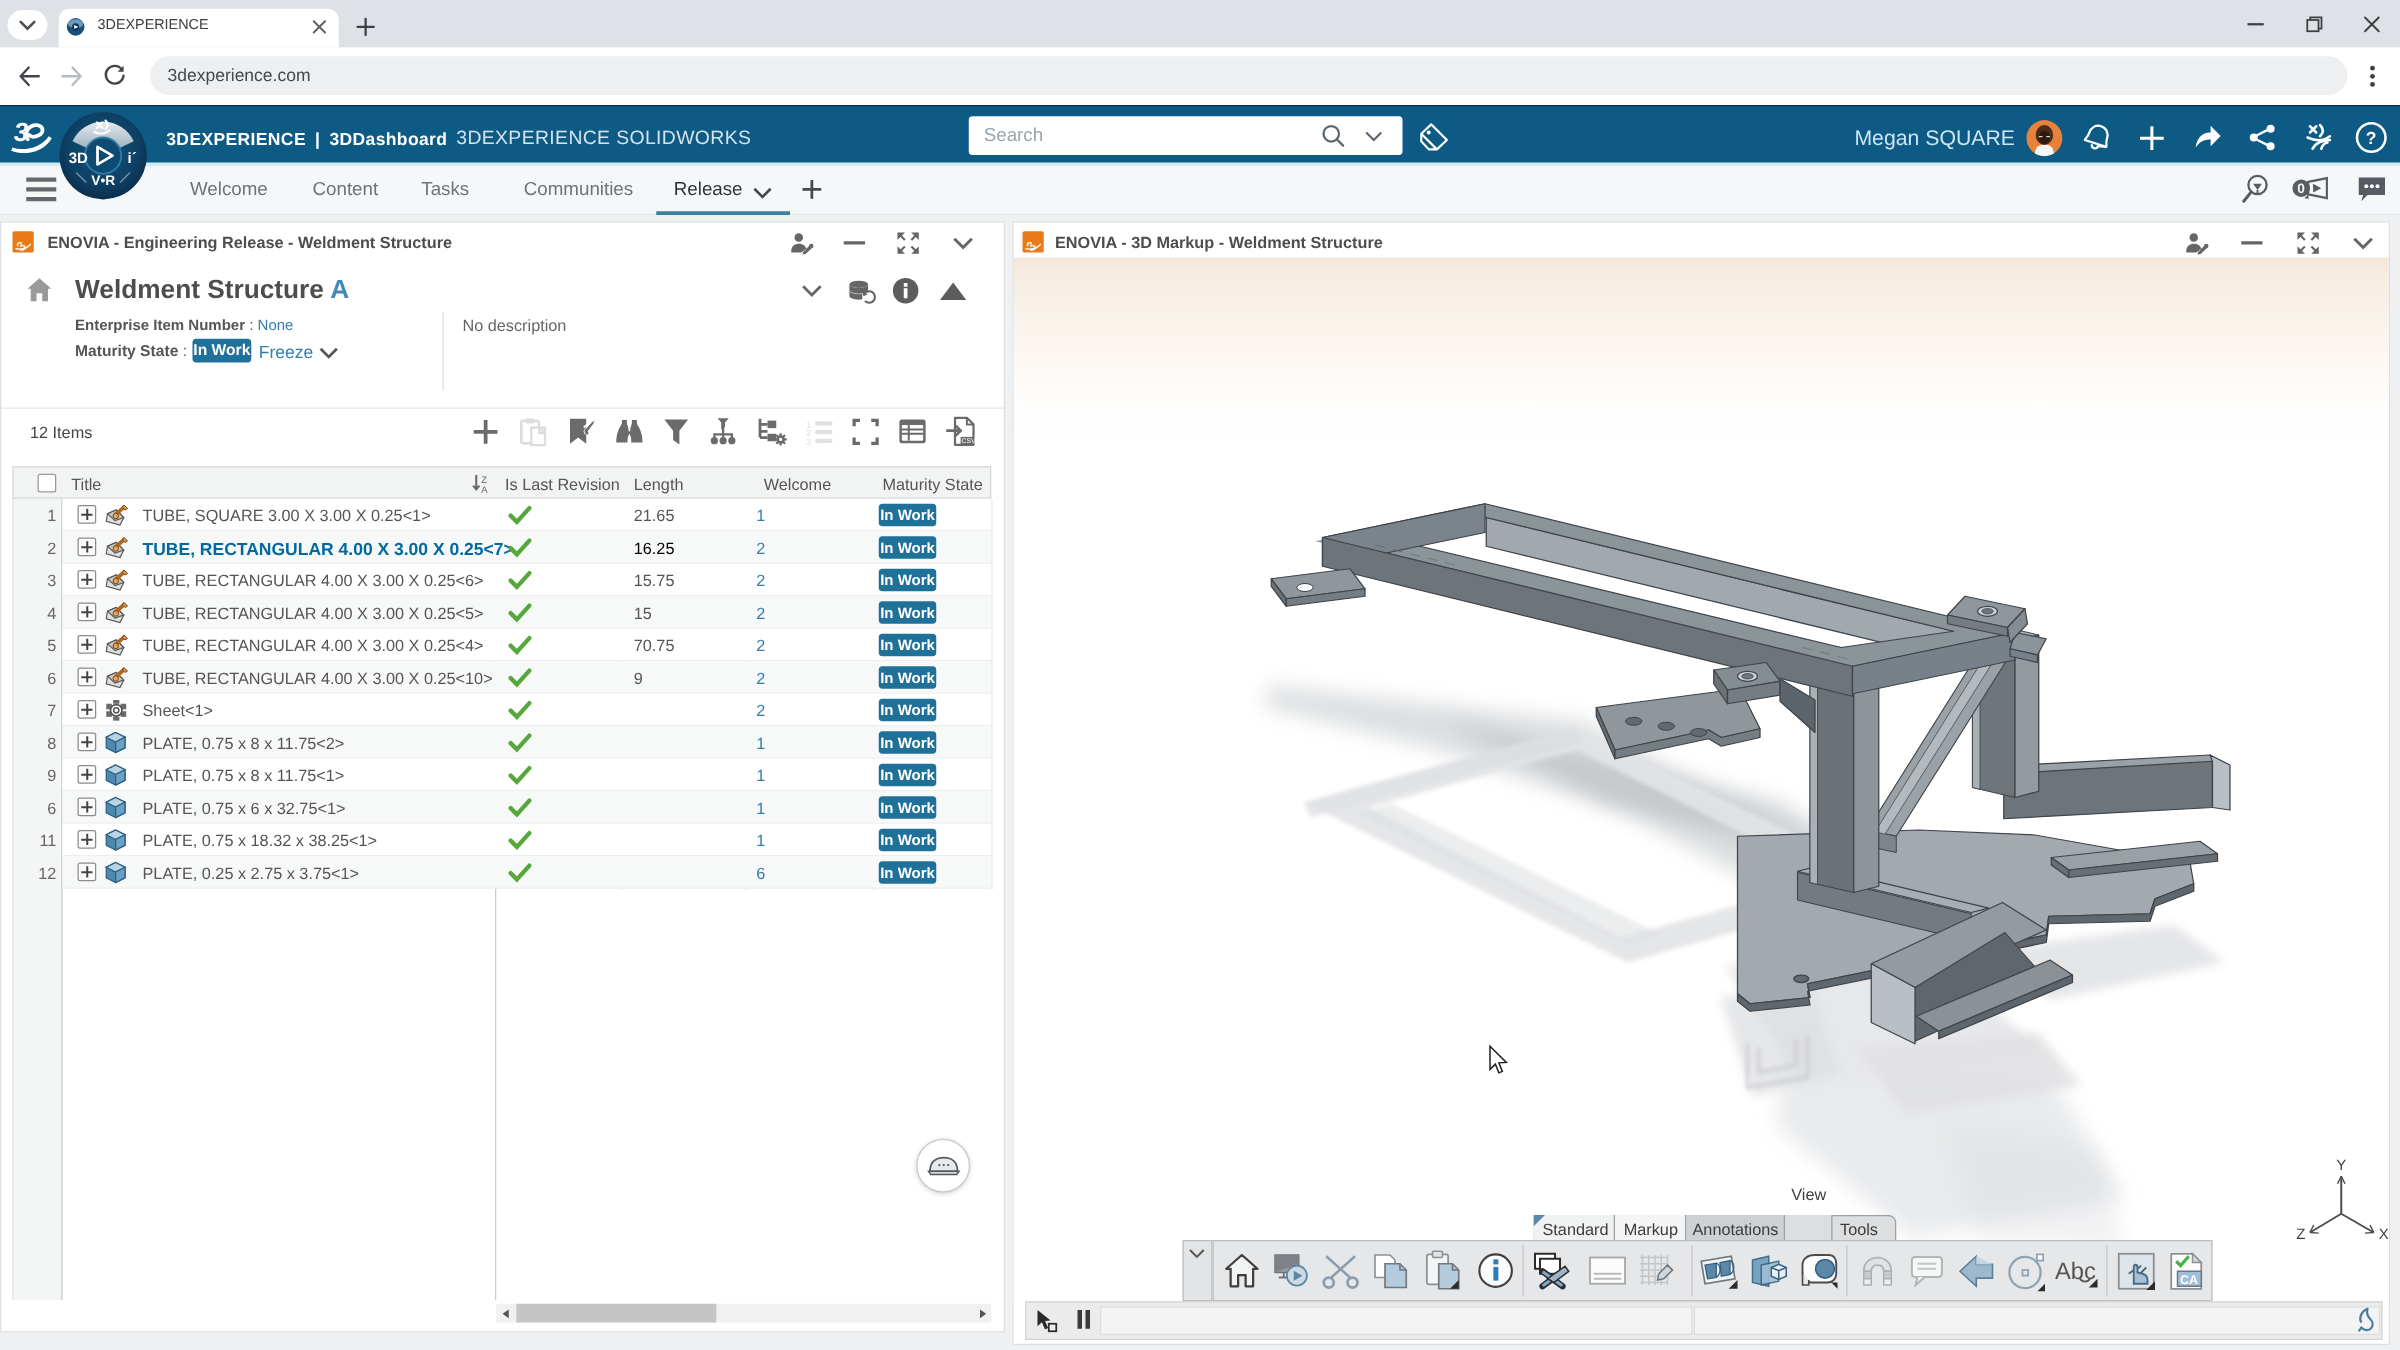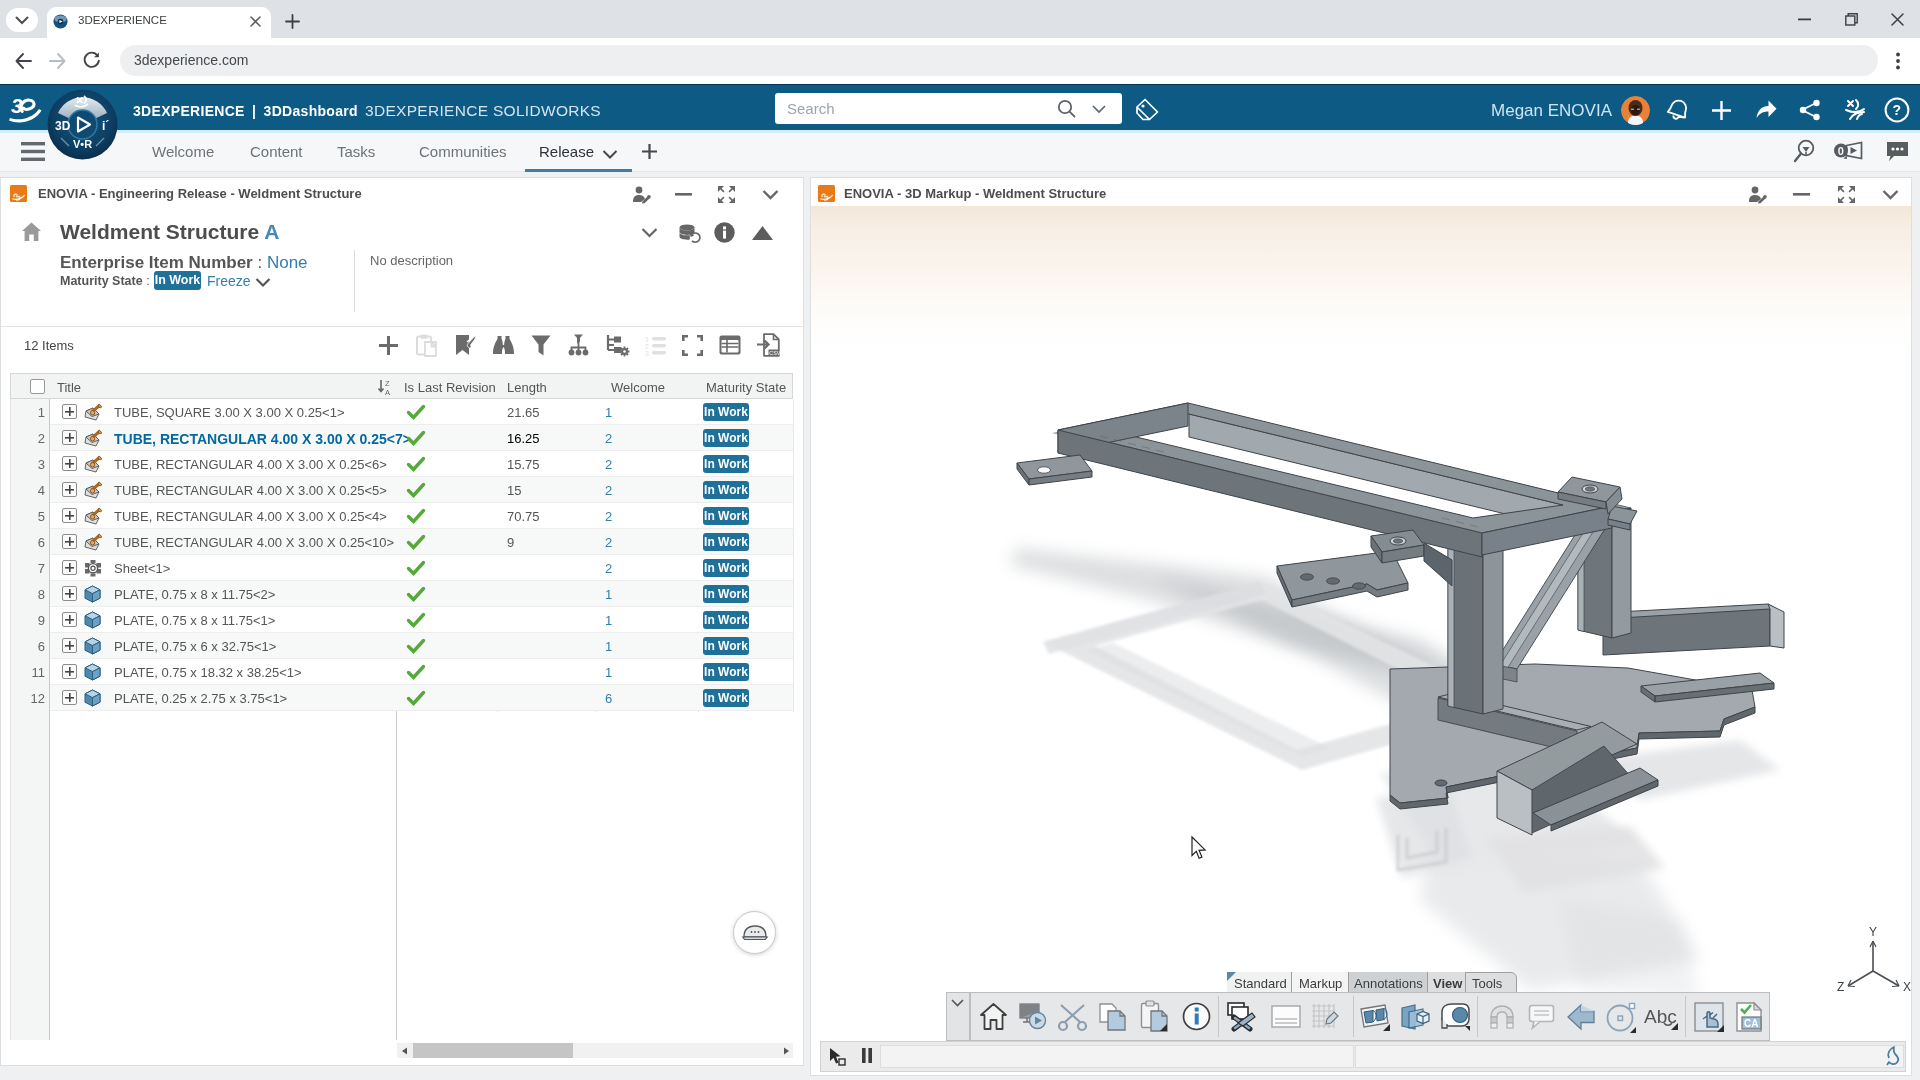--- a/index.html
+++ b/index.html
@@ -103,21 +103,21 @@
     <circle cx="8" cy="8" r="6.2" fill="none" stroke="#5c6670" stroke-width="1.8"></circle>
     <path d="M12.6 12.6 L17.5 17.5" stroke="#5c6670" stroke-width="1.8" stroke-linecap="round"></path>
   </svg>
 <svg style="left:1092px;top:105px;" width="14" height="8" viewBox="0 0 14 8">
     <path d="M1 1 L7 7 L13 1" fill="none" stroke="#5c6670" stroke-width="1.7"></path>
   </svg>
 <svg style="left:1135px;top:98px;" width="25" height="23" viewBox="0 0 25 23">
     <path d="M2 9 L10 1.5 L22.5 14 L14.5 21.5 L2 9 Z M2 9 L2 15 L8 21.5 L14.5 21.5" fill="none" stroke="#fff" stroke-width="1.7" stroke-linejoin="round"></path>
     <circle cx="8" cy="8" r="1.6" fill="#fff"></circle>
   </svg>
-<div class="abs" style="left:1440px;top:101px;width:172px;font-size:17px;color:#cde4f2;text-align:right;">Megan ENOVIA</div>
+<div class="abs" style="left:1440px;top:101px;width:172px;font-size:17px;color:#cde4f2;text-align:right;">Megan SQUARE</div>
 <svg style="left:1621px;top:96px;" width="29" height="29" viewBox="0 0 29 29">
  <defs>
       <clipPath id="avc">
         <circle cx="14.5" cy="14.5" r="14.5"></circle>
       </clipPath>
     </defs>
  <g clip-path="url(#avc)">
  <circle cx="14.5" cy="14.5" r="14.5" fill="#e8823a"></circle>
  <path d="M7 26 C7.5 21 11 19.5 14.5 19.5 C18 19.5 21.5 21 22 26 L22 29 L7 29 Z" fill="#f4f6f8"></path>
  <ellipse cx="14.5" cy="12" rx="7" ry="8" fill="#4a2c18"></ellipse>
@@ -237,21 +237,21 @@
     <path d="M11.6 9.2 L12.8 13 L16.2 11.4 Z" fill="#666"></path>
   </svg>
 <svg style="left:714px;top:222px;" width="21" height="21" viewBox="0 0 21 21">
     <circle cx="10.5" cy="10.5" r="10.2" fill="#5d5d5d"></circle>
     <rect x="9" y="8.6" width="3" height="8" fill="#fff"></rect>
     <rect x="9" y="4.4" width="3" height="3" fill="#fff"></rect>
   </svg>
 <svg style="left:752px;top:226px;" width="21" height="14" viewBox="0 0 21 14">
     <path d="M10.5 0 L21 14 H0 Z" fill="#5d5d5d"></path>
   </svg>
-<div class="abs" style="left:60px;top:253px;font-size:17px;font-weight:bold;color:#555;">Enterprise Item Number <span style="font-weight:normal;color:#555">:</span> <span style="font-weight:normal;color:#337ead">None</span></div>
+<div class="abs" style="left:60px;top:253px;font-size:12px;font-weight:bold;color:#555;">Enterprise Item Number <span style="font-weight:normal;color:#555">:</span> <span style="font-weight:normal;color:#337ead">None</span></div>
 <div class="abs" style="left:60px;top:274px;font-size:12.5px;font-weight:bold;color:#555;">Maturity State <span style="font-weight:normal;color:#555">:</span></div>
 <div class="abs" style="left:154px;top:271px;width:47px;height:19px;background:#20719a;border-radius:3px;color:#fff;font-size:12.5px;font-weight:bold;text-align:center;line-height:19px;">In Work</div>
 <div class="abs" style="left:207px;top:273px;font-size:14px;color:#337ead;">Freeze</div>
 <svg style="left:255px;top:278px;" width="16" height="9" viewBox="0 0 16 9">
     <path d="M1.5 1 L8 7.5 L14.5 1" fill="none" stroke="#555" stroke-width="2.2"></path>
   </svg>
 <div class="abs" style="left:354px;top:250px;width:1px;height:62px;background:#ddd;"></div>
 <div class="abs" style="left:370px;top:253px;font-size:13px;color:#666;">No description</div>
 <div class="abs" style="left:1px;top:326px;width:802px;height:1px;background:#e5e5e5;"></div>
 <div class="abs" style="left:24px;top:338px;font-size:13px;color:#444;">12 Items</div>
@@ -784,21 +784,21 @@
 <div class="abs" style="left:1227px;top:972px;width:65px;height:21px;background:#f0f1f1;border-right:1px solid #9c9ea0;"></div>
 <svg style="left:1227px;top:972px;" width="9" height="9">
     <path d="M0,0 L9,0 L0,9 Z" fill="#5b87a8"></path>
   </svg>
 <div class="abs" style="left:1292px;top:972px;width:57px;height:21px;background:#f4f4f4;border-right:1px solid #9c9ea0;"></div>
 <div class="abs" style="left:1349px;top:972px;width:79px;height:21px;background:#ced1d3;border-right:1px solid #9c9ea0;"></div>
 <div class="abs" style="left:1428px;top:972px;width:38px;height:21px;background:#dcdee0;border-right:1px solid #9c9ea0;"></div>
 <div class="abs" style="left:1234px;top:976px;font-size:13px;color:#3c3c3c;">Standard</div>
 <div class="abs" style="left:1299px;top:976px;font-size:13px;color:#3c3c3c;">Markup</div>
 <div class="abs" style="left:1354px;top:976px;font-size:13px;color:#3c3c3c;">Annotations</div>
-<div class="abs" style="left:1433px;top:976px;font-size:13px;color:#3c3c3c;font-weight:bold;">View</div>
+<div class="abs" style="left:1433px;top:948px;font-size:13px;color:#3c3c3c;">View</div>
 <div class="abs" style="left:1472px;top:976px;font-size:13px;color:#3c3c3c;">Tools</div>
 <div class="abs" style="left:946px;top:992px;width:24px;height:49px;background:#e3e4e5;border:1px solid #bcbdbe;"></div>
 <svg style="left:951px;top:999px;" width="13" height="8" viewBox="0 0 13 8">
     <path d="M1 1 L6.5 6.5 L12 1" fill="none" stroke="#555" stroke-width="1.6"></path>
   </svg>
 <div class="abs" style="left:970px;top:992px;width:800px;height:49px;background:#e6e7e8;border:1px solid #bcbdbe;"></div>
 <div class="abs" style="left:1218px;top:996px;width:1px;height:41px;background:#c5c6c7;"></div>
 <div class="abs" style="left:1353px;top:996px;width:1px;height:41px;background:#c5c6c7;"></div>
 <div class="abs" style="left:1477px;top:996px;width:1px;height:41px;background:#c5c6c7;"></div>
 <div class="abs" style="left:1685px;top:996px;width:1px;height:41px;background:#c5c6c7;"></div>

